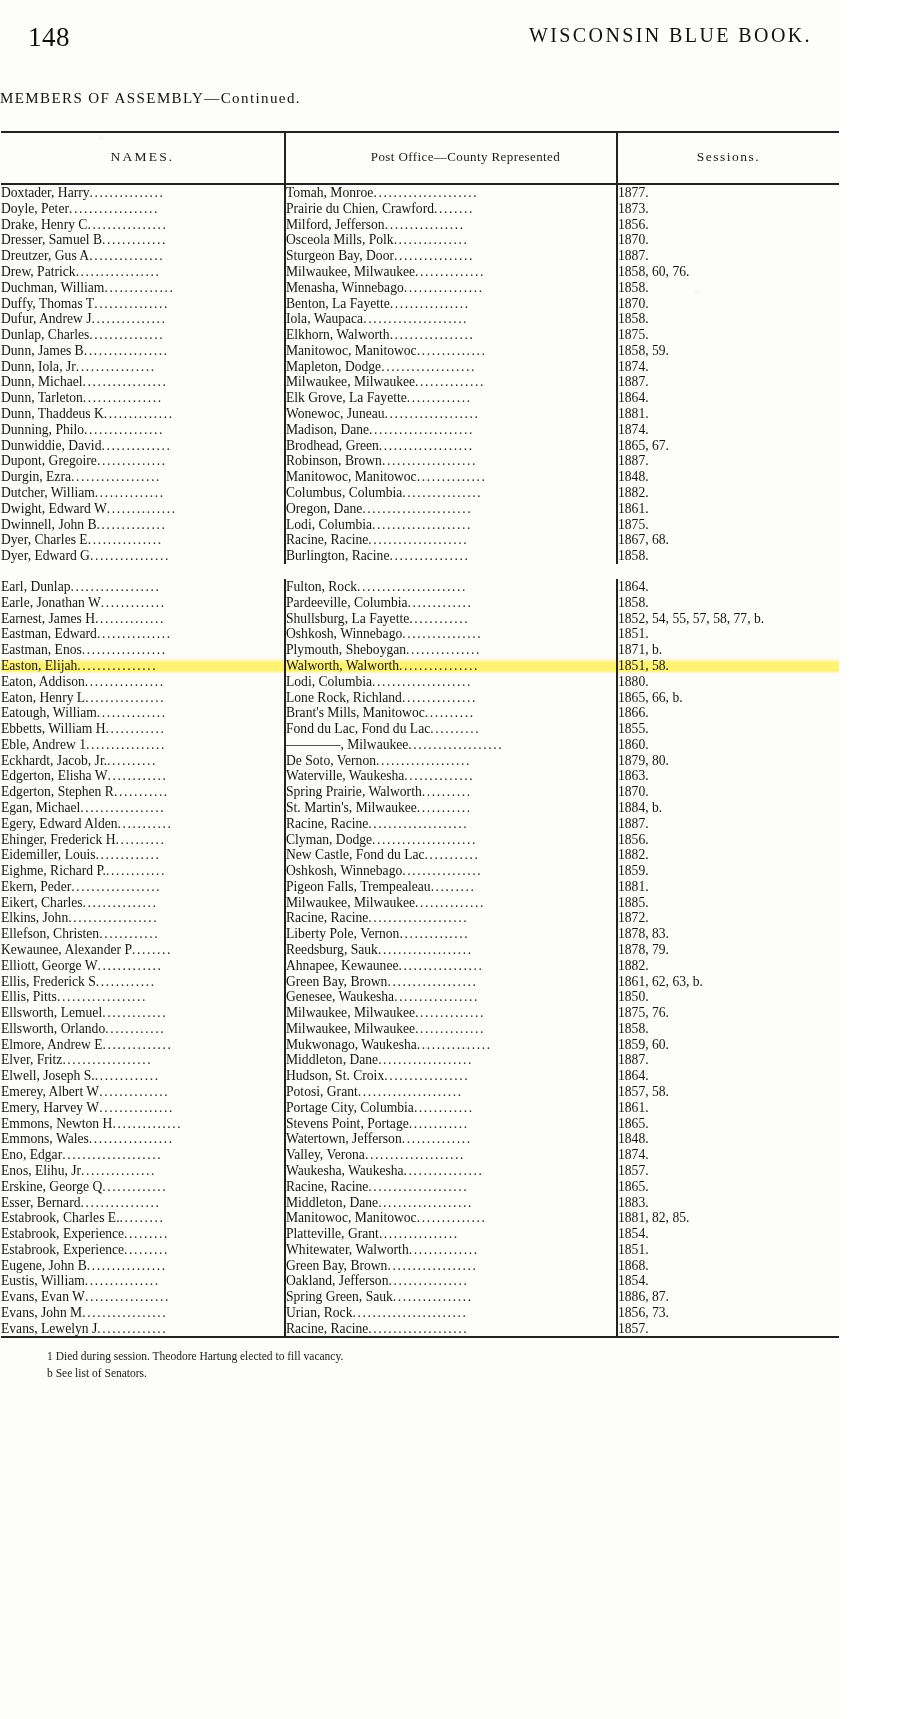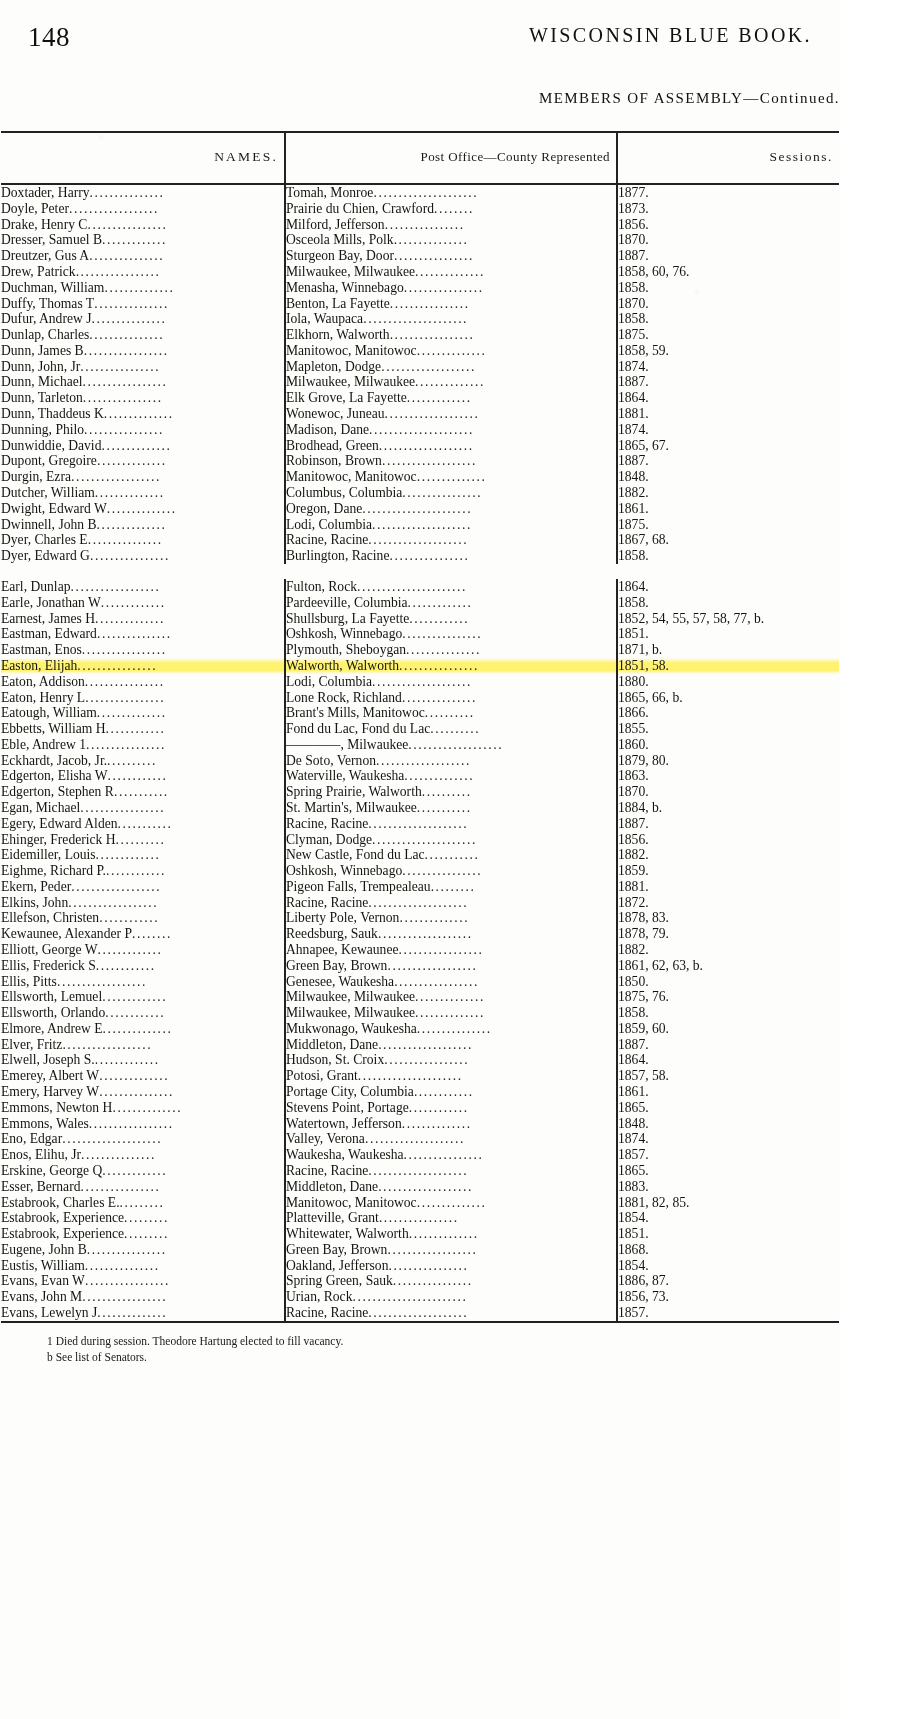--- a/index.html
+++ b/index.html
@@ -45,21 +45,21 @@
     position: absolute;
     left: 0;
     right: 0;
     top: 24px;
     text-align: right;
     font-size: 20px;
     letter-spacing: 2.4px;
     color: #111;
   }
   .subhead {
-    text-align: right;
+    text-align: left;
     font-size: 15px;
     letter-spacing: 1.4px;
     margin-top: 30px;
     color: #111;
   }
   table.members {
     border-collapse: collapse;
     width: 838px;
     margin: 24px auto 0 auto;
     table-layout: fixed;
@@ -69,21 +69,21 @@
   table.members col.c-sess { width: 222px; }
 
   table.members thead th {
     font-weight: normal;
     font-size: 13.5px;
     letter-spacing: 1.5px;
     padding: 16px 6px 18px 6px;
     border-top: 2.5px solid #222;
     border-bottom: 2px solid #222;
     vertical-align: middle;
-    text-align: right;
+    text-align: center;
   }
   table.members thead th.th-name {
     border-right: 2px solid #222;
     letter-spacing: 2.2px;
   }
   table.members thead th.th-po {
     border-right: 2px solid #222;
     letter-spacing: 0.4px;
     font-size: 13px;
     padding-left: 35px;
@@ -218,21 +218,21 @@
           <td class="cell-name"><span>Dunlap, Charles</span><span class="leader"> ...............</span></td>
           <td class="cell-po"><span>Elkhorn, Walworth</span><span class="leader"> .................</span></td>
           <td class="cell-sess">1875.</td>
         </tr>
         <tr>
           <td class="cell-name"><span>Dunn, James B</span><span class="leader"> .................</span></td>
           <td class="cell-po"><span>Manitowoc, Manitowoc</span><span class="leader"> ..............</span></td>
           <td class="cell-sess">1858, 59.</td>
         </tr>
         <tr>
-          <td class="cell-name"><span>Dunn, John, Jr</span><span class="leader"> ................</span></td>
+          <td class="cell-name"><span>Dunn, Iola, Jr</span><span class="leader"> ................</span></td>
           <td class="cell-po"><span>Mapleton, Dodge</span><span class="leader"> ...................</span></td>
           <td class="cell-sess">1874.</td>
         </tr>
         <tr>
           <td class="cell-name"><span>Dunn, Michael</span><span class="leader"> .................</span></td>
           <td class="cell-po"><span>Milwaukee, Milwaukee</span><span class="leader"> ..............</span></td>
           <td class="cell-sess">1887.</td>
         </tr>
         <tr>
           <td class="cell-name"><span>Dunn, Tarleton</span><span class="leader"> ................</span></td>
@@ -386,20 +386,25 @@
           <td class="cell-name"><span>Eighme, Richard P.</span><span class="leader"> ............</span></td>
           <td class="cell-po"><span>Oshkosh, Winnebago</span><span class="leader"> ................</span></td>
           <td class="cell-sess">1859.</td>
         </tr>
         <tr>
           <td class="cell-name"><span>Ekern, Peder</span><span class="leader"> ..................</span></td>
           <td class="cell-po"><span>Pigeon Falls, Trempealeau</span><span class="leader"> .........</span></td>
           <td class="cell-sess">1881.</td>
         </tr>
         <tr>
+          <td class="cell-name"><span>Eikert, Charles</span><span class="leader"> ...............</span></td>
+          <td class="cell-po"><span>Milwaukee, Milwaukee</span><span class="leader"> ..............</span></td>
+          <td class="cell-sess">1885.</td>
+        </tr>
+        <tr>
           <td class="cell-name"><span>Elkins, John</span><span class="leader"> ..................</span></td>
           <td class="cell-po"><span>Racine, Racine</span><span class="leader"> ....................</span></td>
           <td class="cell-sess">1872.</td>
         </tr>
         <tr>
           <td class="cell-name"><span>Ellefson, Christen</span><span class="leader"> ............</span></td>
           <td class="cell-po"><span>Liberty Pole, Vernon</span><span class="leader"> ..............</span></td>
           <td class="cell-sess">1878, 83.</td>
         </tr>
         <tr>

